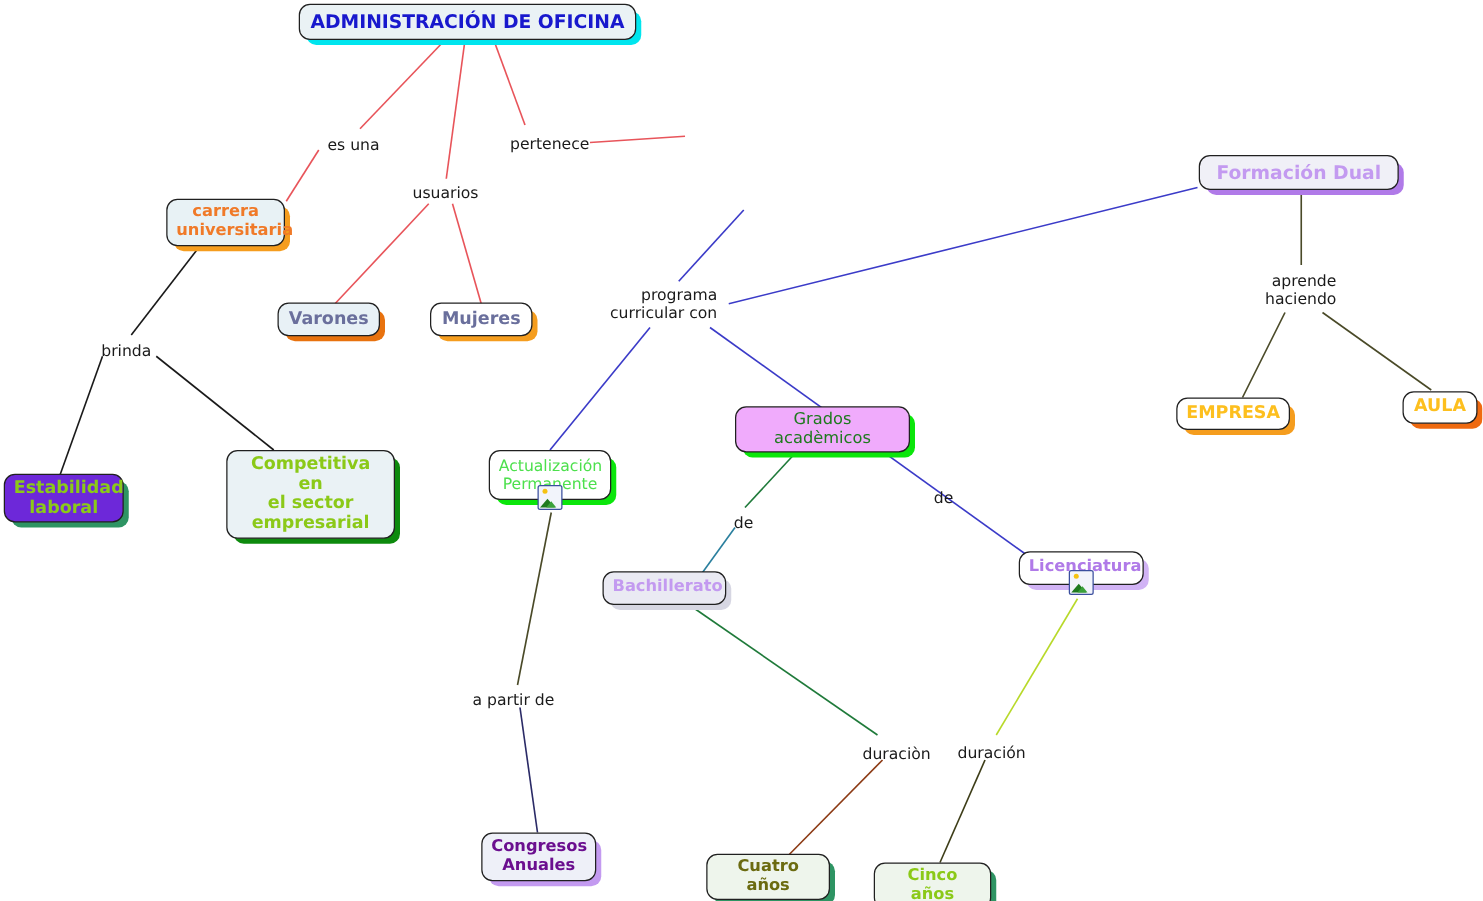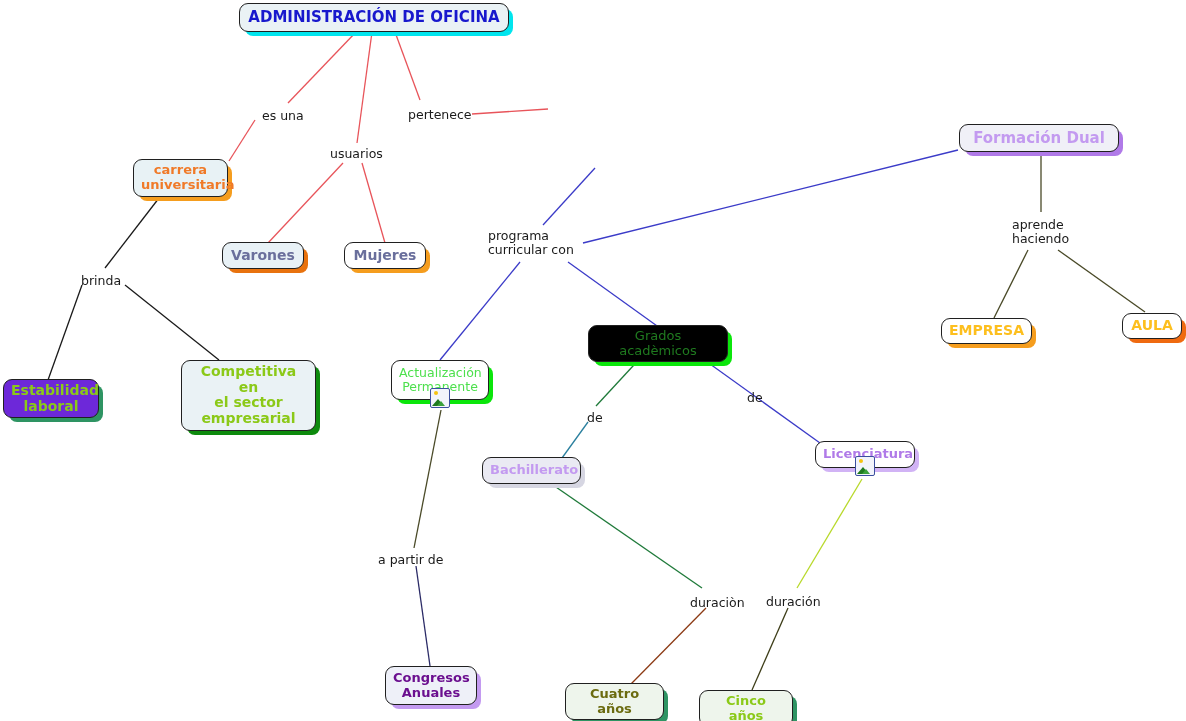--- a/index.html
+++ b/index.html
@@ -83,21 +83,21 @@
     height: 4px;
     border-radius: 50%;
     background: #f5c211;
   }
   .edge-label {
     position: absolute;
     color: #1a1a1a;
     font-size: 12.5px;
     font-family: "DejaVu Sans", sans-serif;
     line-height: 1.15;
-    text-align: left;
+    text-align: right;
     white-space: pre-line;
     z-index: 7;
     background: transparent;
   }
 </style>
 </head>
 <body>
 
 <div id="canvas" style="background: rgb(255, 255, 255);">
   <svg id="edges" viewBox="0 0 1186 721" xmlns="http://www.w3.org/2000/svg">
@@ -128,21 +128,21 @@
       <line x1="416" y1="566" x2="430" y2="666" stroke="#2a2a66" stroke-width="1.3"></line>
     </svg>
 <div class="node" style="left: 239px; top: 3px; width: 270px; min-height: 29px; background: rgb(234, 242, 245); color: rgb(24, 24, 205); font-size: 15px; font-weight: bold; box-shadow: rgb(0, 229, 238) 5px 5px 0px -1px; padding: 3px 7px;"><span class="label">ADMINISTRACIÓN DE OFICINA</span></div>
     <div class="node" style="left: 133px; top: 159px; width: 95px; min-height: 38px; background: rgb(232, 242, 245); color: rgb(240, 122, 40); font-size: 13px; font-weight: bold; box-shadow: rgb(245, 157, 30) 5px 5px 0px -1px; padding: 3px 7px;"><span class="label">carrera
 universitaria</span></div>
     <div class="node" style="left: 959px; top: 124px; width: 160px; min-height: 28px; background: rgb(240, 240, 247); color: rgb(195, 154, 240); font-size: 15px; font-weight: bold; box-shadow: rgb(176, 122, 232) 5px 5px 0px -1px; padding: 3px 7px;"><span class="label">Formación Dual</span></div>
     <div class="node" style="left: 222px; top: 242px; width: 82px; min-height: 27px; background: rgb(232, 241, 246); color: rgb(106, 111, 156); font-size: 14px; font-weight: bold; box-shadow: rgb(232, 114, 14) 5px 5px 0px -1px; padding: 3px 7px;"><span class="label">Varones</span></div>
     <div class="node" style="left: 344px; top: 242px; width: 82px; min-height: 27px; background: rgb(255, 255, 255); color: rgb(106, 111, 156); font-size: 14px; font-weight: bold; box-shadow: rgb(245, 157, 30) 5px 5px 0px -1px; padding: 3px 7px;"><span class="label">Mujeres</span></div>
     <div class="node" style="left: 941px; top: 318px; width: 91px; min-height: 26px; background: rgb(255, 255, 255); color: rgb(253, 191, 30); font-size: 14px; font-weight: bold; box-shadow: rgb(245, 157, 30) 5px 5px 0px -1px; padding: 3px 7px;"><span class="label">EMPRESA</span></div>
     <div class="node" style="left: 1122px; top: 313px; width: 60px; min-height: 26px; background: rgb(255, 255, 255); color: rgb(253, 191, 30); font-size: 14px; font-weight: bold; box-shadow: rgb(239, 106, 16) 5px 5px 0px -1px; padding: 3px 7px;"><span class="label">AULA</span></div>
-    <div class="node" style="left: 588px; top: 325px; width: 140px; min-height: 27px; background: #000000; color: rgb(31, 122, 31); font-size: 13px; font-weight: normal; box-shadow: rgb(11, 230, 11) 5px 5px 0px -1px; padding: 3px 7px;"><span class="label">Grados acadèmicos</span></div>
+    <div class="node" style="left: 588px; top: 325px; width: 140px; min-height: 27px; background: #f0abfc; color: rgb(31, 122, 31); font-size: 13px; font-weight: normal; box-shadow: rgb(11, 230, 11) 5px 5px 0px -1px; padding: 3px 7px;"><span class="label">Grados acadèmicos</span></div>
     <div class="node" style="left: 3px; top: 379px; width: 96px; min-height: 39px; background: #6d28d9; color: rgb(139, 201, 24); font-size: 14px; font-weight: bold; box-shadow: rgb(46, 148, 99) 5px 5px 0px -1px; padding: 3px 7px;"><span class="label">Estabilidad
 laboral</span></div>
     <div class="node" style="left: 181px; top: 360px; width: 135px; min-height: 58px; background: rgb(234, 242, 245); color: rgb(139, 201, 24); font-size: 14px; font-weight: bold; box-shadow: rgb(13, 138, 13) 5px 5px 0px -1px; padding: 3px 7px;"><span class="label">Competitiva en
 el sector
 empresarial</span></div>
     <div class="node" style="left: 391px; top: 360px; width: 98px; min-height: 40px; background: rgb(255, 255, 255); color: rgb(77, 224, 77); font-size: 12.5px; font-weight: normal; box-shadow: rgb(11, 230, 11) 5px 5px 0px -1px; padding: 3px 7px;"><span class="label">Actualización
 Permanente</span><span class="imgicon"><span class="sun"></span><span class="mount"></span><span class="mount2"></span></span></div>
     <div class="node" style="left: 815px; top: 441px; width: 100px; min-height: 27px; background: rgb(255, 255, 255); color: rgb(176, 122, 232); font-size: 13px; font-weight: bold; box-shadow: rgb(209, 179, 245) 5px 5px 0px -1px; padding: 3px 7px;"><span class="label">Licenciatura</span><span class="imgicon"><span class="sun"></span><span class="mount"></span><span class="mount2"></span></span></div>
     <div class="node" style="left: 482px; top: 457px; width: 99px; min-height: 27px; background: rgb(234, 234, 243); color: rgb(195, 154, 240); font-size: 13px; font-weight: bold; box-shadow: rgb(214, 214, 226) 5px 5px 0px -1px; padding: 3px 7px;"><span class="label">Bachillerato</span></div>
     <div class="node" style="left: 385px; top: 666px; width: 92px; min-height: 39px; background: rgb(238, 240, 248); color: rgb(107, 15, 143); font-size: 13px; font-weight: bold; box-shadow: rgb(195, 154, 240) 5px 5px 0px -1px; padding: 3px 7px;"><span class="label">Congresos

